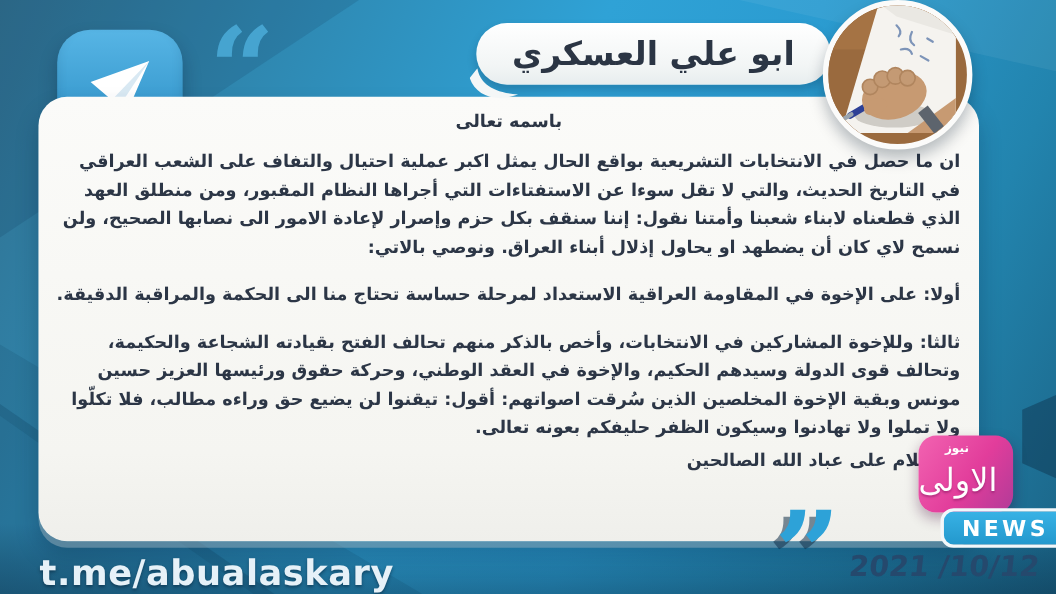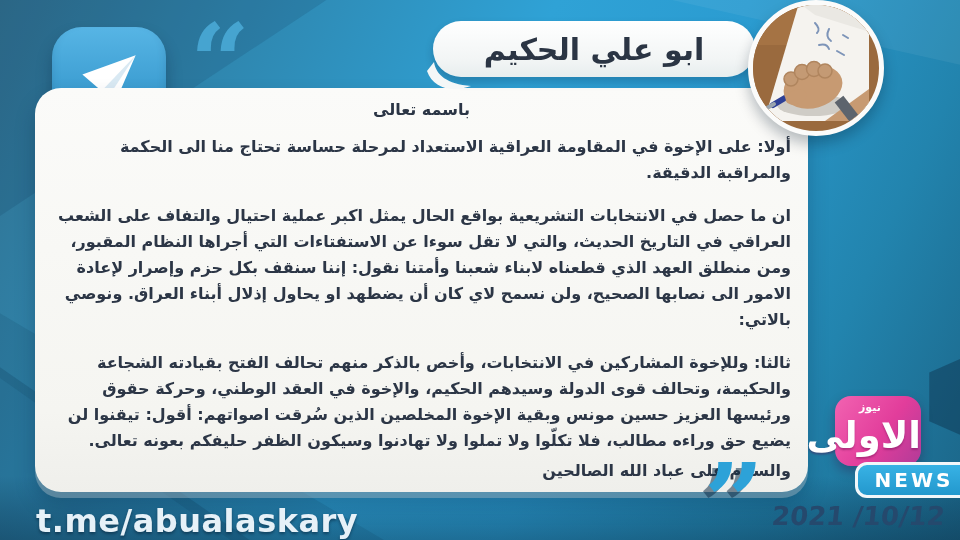--- a/index.html
+++ b/index.html
@@ -35,21 +35,21 @@
     display:flex;align-items:center;justify-content:center;
     direction:rtl;font-size:30px;font-weight:bold;color:#2b3544;z-index:4;}
   .pill-tail{position:absolute;left:-6px;bottom:-19px;}
 
   
   .avatar{position:absolute;left:748px;top:0px;width:126px;height:126px;border-radius:50%;
     border:5px solid #fbfbfa;overflow:hidden;background:#9a6a3e;
     box-shadow:0 8px 14px rgba(0,20,40,.28);z-index:6;}
 
   
-  .card{position:absolute;left:35px;top:88px;width:773px;height:404px;border-radius:26px;
+  .card{position:absolute;left:35px;top:88px;width:855px;height:404px;border-radius:26px;
     background:linear-gradient(180deg,#fbfbf9 0%,#f5f5f1 80%,#efefeb 100%);
     box-shadow:0 6px 0 rgba(150,175,190,.5), 0 12px 20px rgba(0,25,50,.25);
     overflow:hidden;z-index:2;}
   .bismillah{margin-top:12px;text-align:center;direction:rtl;
     font-size:16px;font-weight:bold;color:#2b3545;}
   .body-text{position:absolute;top:46px;right:17px;left:14px;direction:rtl;text-align:right;
     font-size:16px;font-weight:bold;color:#2c3646;line-height:26px;}
   .body-text p{margin:0 0 17px 0;}
   .body-text p.salam{margin-top:-13px;margin-bottom:0;}
 
@@ -59,22 +59,22 @@
   .close-quote{position:absolute;left:704px;top:474px;font:bold 104px "DejaVu Serif",serif;
     color:#2da2d8;line-height:58px;letter-spacing:-6px;z-index:3;
     text-shadow:-6px 6px 0 rgba(16,48,72,.55);}
   .date{position:absolute;left:772px;top:501px;font-size:26px;font-weight:bold;
     color:#25496d;transform:skewX(-6deg);z-index:7;}
 
   
   .logo-sq{position:absolute;left:835px;top:396px;width:86px;height:70px;border-radius:16px;
     background:linear-gradient(125deg,#f263b1 0%,#e23d9b 55%,#b13b98 100%);
     box-shadow:0 5px 12px rgba(60,0,50,.32);z-index:8;
-    display:flex;align-items:flex-end;justify-content:flex-end;}
-  .logo-ar{font-size:37px;font-weight:bold;color:#ffffff;line-height:60px;direction:rtl;
+    display:flex;align-items:flex-end;justify-content:flex-start;}
+  .logo-ar{font-size:29px;font-weight:normal;color:#ffffff;line-height:60px;direction:rtl;
     text-shadow:0 2px 2px rgba(90,10,70,.35);}
   .logo-sub{position:absolute;top:5px;left:24px;font-size:11px;font-weight:bold;color:#ffffff;direction:rtl;}
   .news-badge{position:absolute;left:831px;top:462px;width:118px;height:36px;border-radius:12px;
     background:linear-gradient(180deg,#38b2e5 0%,#2398cd 100%);
     border:3px solid #f2f7fa;box-sizing:border-box;z-index:8;
     display:flex;align-items:center;justify-content:center;
     font-size:20px;font-weight:bold;letter-spacing:3px;color:#ffffff;margin-left:24px;}
 </style>
 </head>
 <body>
@@ -91,21 +91,21 @@
   <div class="tg">
     <svg width="74" height="74" viewBox="0 0 100 100">
       <polygon points="14,40 86,14 54,88 40,62" fill="#ffffff"></polygon>
       <polygon points="40,62 86,14 48,72" fill="#d9e9f3"></polygon>
     </svg>
   </div>
 
   <div class="open-quote">“</div>
 
   <div class="pill">
-    <span>ابو علي الحكيم</span>
+    <span>ابو علي العسكري</span>
     <svg class="pill-tail" width="46" height="34" viewBox="0 0 46 34">
       <path d="M7,0 C9,13 20,22 44,24 C24,31 6,26 0,9 Z" fill="#f4f7f7"></path>
     </svg>
   </div>
 
   <div class="avatar">
     <svg width="116" height="116" viewBox="0 0 116 116">
       <rect width="116" height="116" fill="#9a6a3e"></rect>
       <rect width="116" height="40" fill="#a97747" opacity=".7"></rect>
       <polygon points="46,-2 120,-2 120,120 10,120" fill="#f5f3ef"></polygon>
@@ -121,22 +121,22 @@
       <circle cx="49" cy="67" r="7.5" fill="#c49a74" stroke="#b0855e" stroke-width="1.5"></circle>
       <circle cx="61" cy="64" r="7.5" fill="#c49a74" stroke="#b0855e" stroke-width="1.5"></circle>
       <circle cx="72" cy="66" r="7" fill="#c49a74" stroke="#b0855e" stroke-width="1.5"></circle>
       <ellipse cx="43" cy="92" rx="11" ry="7" fill="#c79a72" transform="rotate(-22 43 92)"></ellipse>
     </svg>
   </div>
 
   <div class="card">
     <div class="bismillah">باسمه تعالى</div>
     <div class="body-text">
+      <p>ان ما حصل في الانتخابات التشريعية بواقع الحال يمثل اكبر عملية احتيال والتفاف على الشعب العراقي في التاريخ الحديث، والتي لا تقل سوءا عن الاستفتاءات التي أجراها النظام المقبور، ومن منطلق العهد الذي قطعناه لابناء شعبنا وأمتنا  نقول: إننا سنقف بكل حزم وإصرار لإعادة الامور الى نصابها الصحيح، ولن نسمح لاي كان أن يضطهد او يحاول إذلال أبناء العراق. ونوصي بالاتي:</p>
       <p>أولا: على الإخوة في المقاومة العراقية الاستعداد لمرحلة حساسة تحتاج منا الى الحكمة والمراقبة الدقيقة.</p>
-      <p>ان ما حصل في الانتخابات التشريعية بواقع الحال يمثل اكبر عملية احتيال والتفاف على الشعب العراقي في التاريخ الحديث، والتي لا تقل سوءا عن الاستفتاءات التي أجراها النظام المقبور، ومن منطلق العهد الذي قطعناه لابناء شعبنا وأمتنا  نقول: إننا سنقف بكل حزم وإصرار لإعادة الامور الى نصابها الصحيح، ولن نسمح لاي كان أن يضطهد او يحاول إذلال أبناء العراق. ونوصي بالاتي:</p>
       <p>ثالثا: وللإخوة المشاركين في الانتخابات، وأخص بالذكر منهم تحالف الفتح بقيادته الشجاعة والحكيمة، وتحالف قوى الدولة وسيدهم الحكيم،  والإخوة في العقد الوطني، وحركة حقوق ورئيسها العزيز حسين مونس وبقية الإخوة المخلصين الذين سُرقت اصواتهم: أقول: تيقنوا لن يضيع حق وراءه مطالب، فلا تكلّوا ولا تملوا ولا تهادنوا وسيكون الظفر حليفكم بعونه تعالى.</p>
       <p class="salam">والسلام على عباد الله الصالحين</p>
     </div>
   </div>
 
   <div class="url">t.me/abualaskary</div>
   <div class="close-quote">”</div>
   <div class="date">2021 /10/12</div>
 
   <div class="logo-sq">

